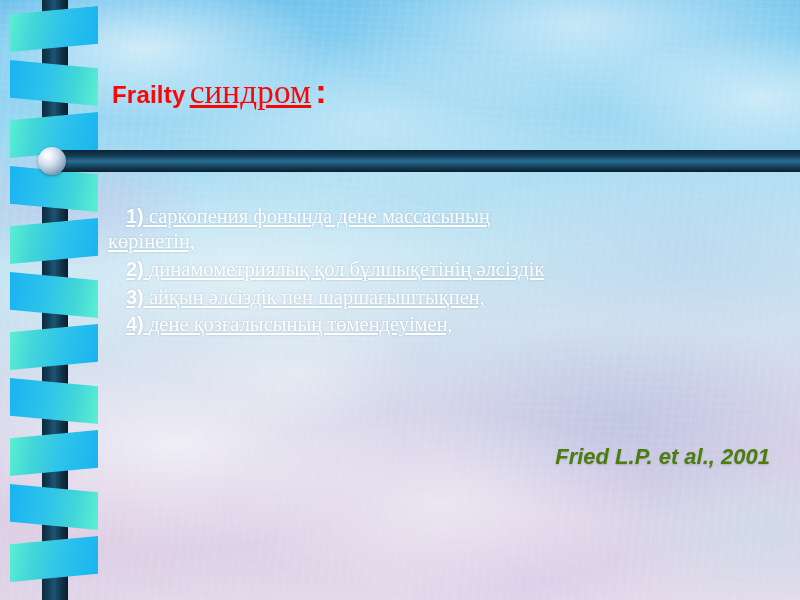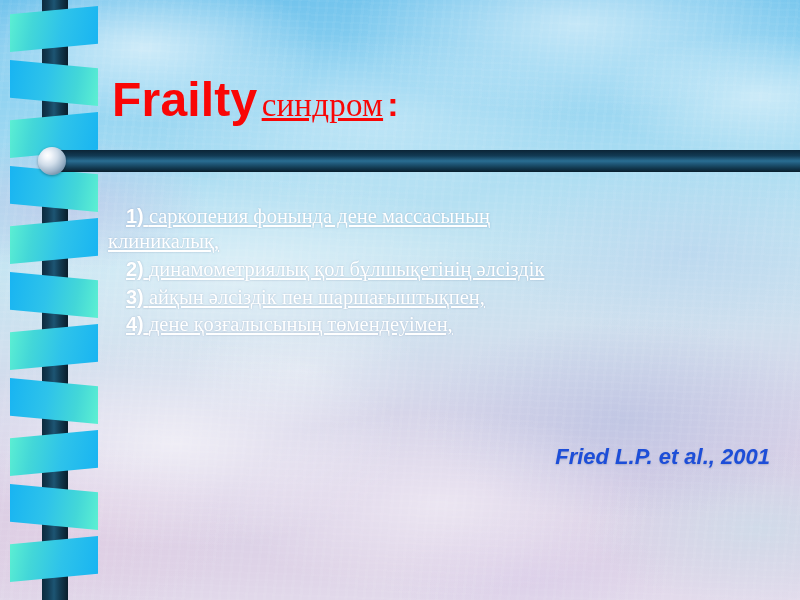--- a/index.html
+++ b/index.html
@@ -162,21 +162,21 @@
     position: absolute;
     left: 112px;
     top: 72px;
     color: #f90606;
     white-space: nowrap;
     letter-spacing: .2px;
   }
   .title .t-en {
     font-family: "Liberation Sans", sans-serif;
     font-weight: bold;
-    font-size: 48px;
+    font-size: 24px;
   }
   .title .t-ru {
     font-family: "Liberation Serif", serif;
     font-size: 33px;
     font-weight: normal;
     text-decoration: underline;
   }
   .title .t-colon {
     font-family: "Liberation Sans", sans-serif;
     font-weight: bold;
@@ -210,21 +210,21 @@
 
   
   .citation {
     position: absolute;
     right: 30px;
     top: 444px;
     font-family: "Liberation Sans", sans-serif;
     font-weight: bold;
     font-style: italic;
     font-size: 22px;
-    color: #1d4ed8;
+    color: #4d7c0f;
     text-shadow: 0 1px 2px rgba(120,130,160,.45);
     white-space: nowrap;
   }
 </style>
 </head>
 <body>
 
 <div id="slide">
 
   <div class="bg-layer bg-base"></div>
@@ -281,21 +281,21 @@
 
   <div class="title">
     <span class="t-en">Frailty</span><span> </span><span class="t-ru">синдром</span><span> </span><span class="t-colon">:</span>
   </div>
 
   <div class="body-block">
 
     <div class="b-line">
       <span class="num indent">1)</span>
       <span>саркопения фонында дене массасының</span><br>
-      <span>клиникалық,</span>
+      <span>көрінетін,</span>
     </div>
 
     <div class="b-line">
       <span class="num indent">2)</span>
       <span>динамометриялық қол бұлшықетінің әлсіздік</span><br>
     </div>
 
     <div class="b-line tight">
       <span class="num indent">3)</span>
       <span>айқын әлсіздік пен шаршағыштықпен,</span>

